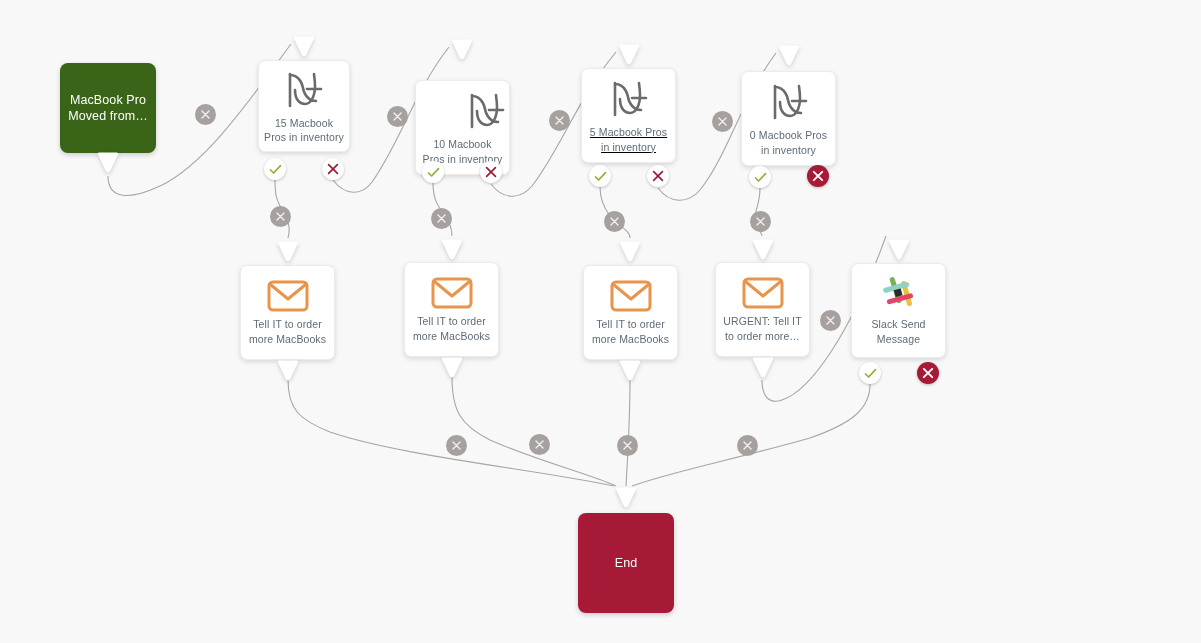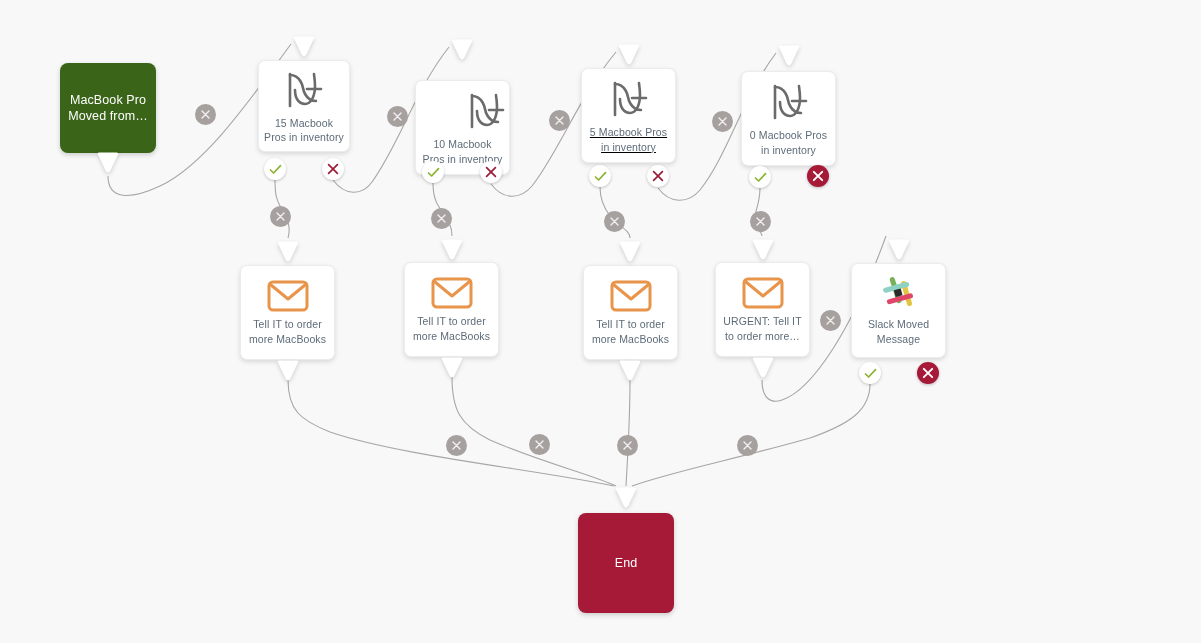--- a/index.html
+++ b/index.html
@@ -239,21 +239,21 @@
           <svg width="38" height="38" viewBox="0 0 40 40">
             <g stroke-linecap="round" stroke-width="5.4" fill="none">
               <line x1="13" y1="5" x2="20" y2="27" stroke="#78b159"></line>
               <line x1="25" y1="9" x2="31" y2="30" stroke="#e4c441"></line>
               <line x1="6" y1="16" x2="28" y2="10" stroke="#8ed2c4"></line>
               <line x1="10" y1="28" x2="32" y2="22" stroke="#e0466a"></line>
             </g>
             <rect x="15.5" y="15" width="7.5" height="7.5" fill="#2b2b2b" transform="rotate(-15 19 19)"></rect>
           </svg>
         </span>
-        <div class="node-label">Slack Moved Message</div>
+        <div class="node-label">Slack Send Message</div>
       </div>
       <div class="node terminal" style="left: 578px; top: 513px; width: 96px; height: 100px; background: rgb(166, 26, 56);">
         <div class="node-label">End</div>
       </div>
     </div>
   <div id="arrows-root">
       <div class="arrowhead" style="left: 95px; top: 152px;">
         <svg width="26" height="22" viewBox="0 0 26 22">
           <path d="M3.4 3.2 C2 1.2 3 0.4 5 0.4 L21 0.4 C23 0.4 24 1.2 22.6 3.2 L15.4 18.4 C14.2 20.8 11.8 20.8 10.6 18.4 Z" fill="#ffffff"></path>
         </svg>

